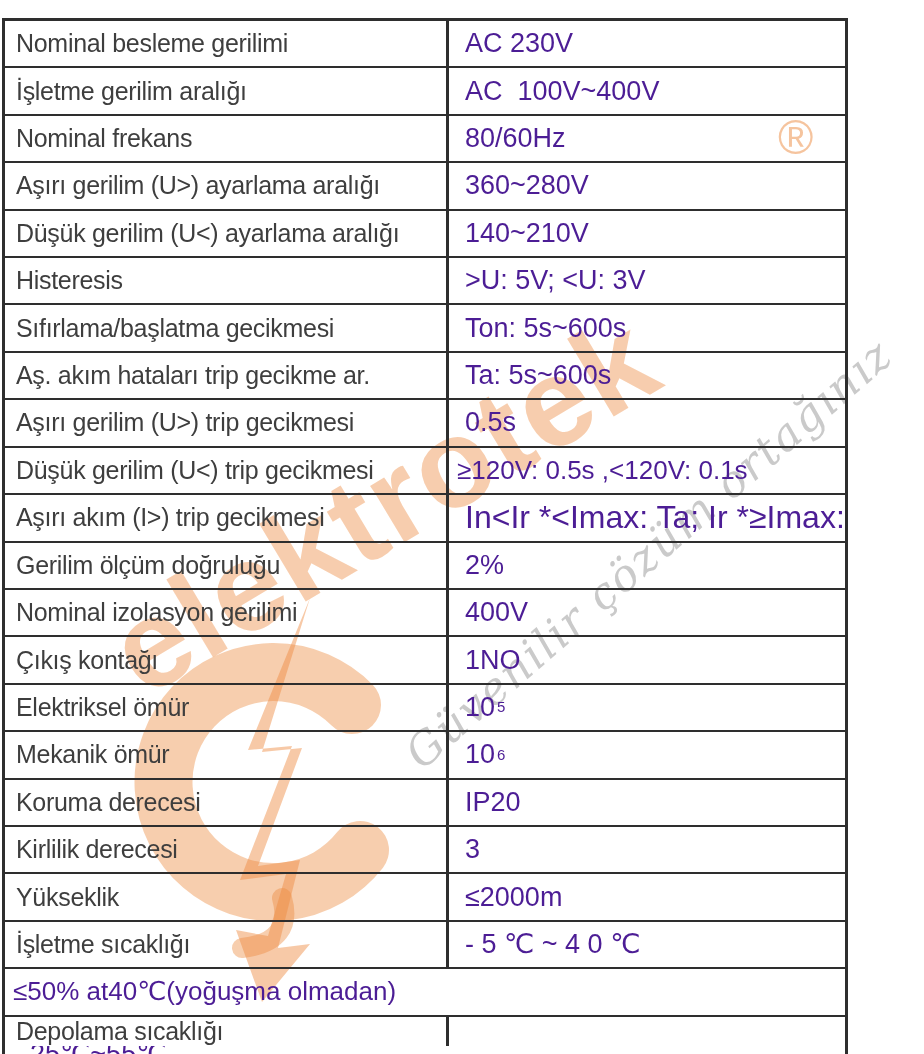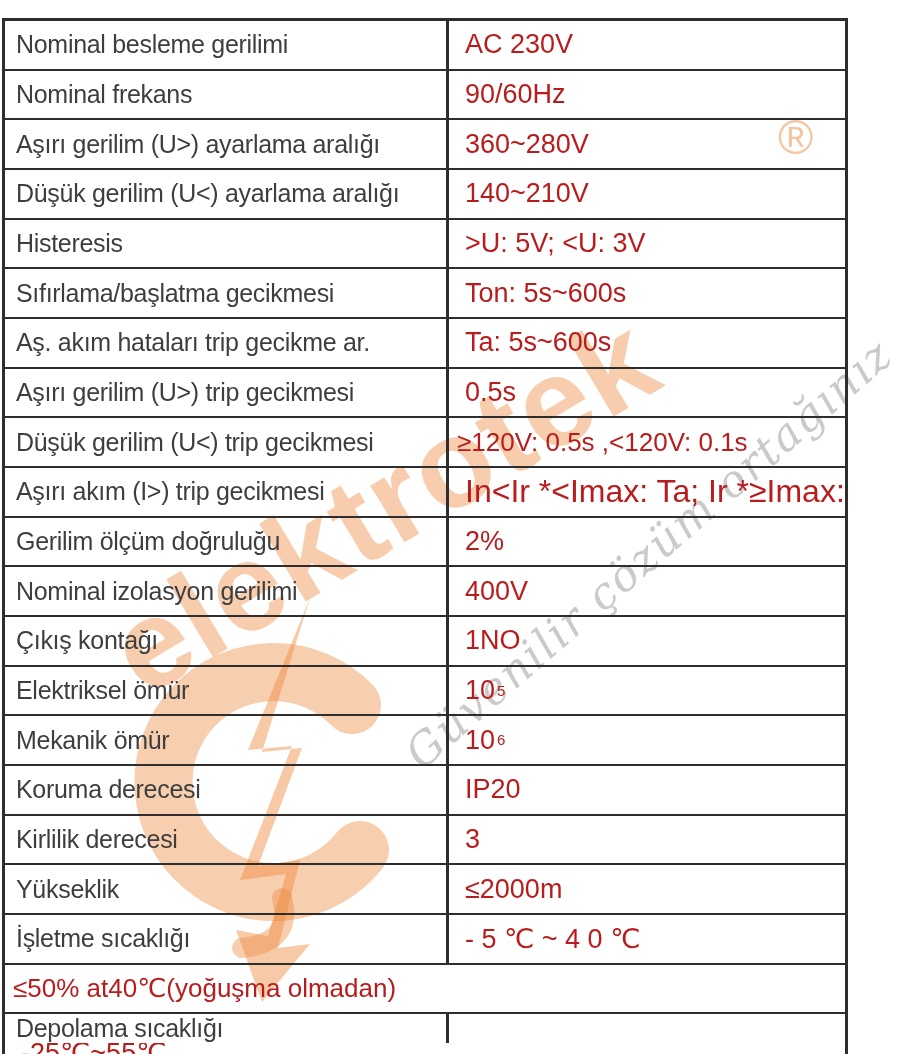--- a/index.html
+++ b/index.html
@@ -52,21 +52,21 @@
   }
   .cell-param{
     width:444px;border-right:3px solid #2e2e2e;
     padding-left:11px;
     font-size:25px;letter-spacing:-0.3px;
     color:#3e3e3e;
   }
   .cell-value{
     flex:1;padding-left:16px;
     font-size:27px;
-    color:#b91c1c;
+    color:#4c1d95;
   }
   .cell-value.mid{font-size:26px;padding-left:8px;}
   .cell-value.small{font-size:32px;}
   .cell-value sup{
     font-size:15px;line-height:0;
     vertical-align:super;margin-left:2px;
   }
 </style>
 </head>
 <body>
@@ -88,22 +88,26 @@
     <div class="wm-reg">®</div>
     <div class="wm-tagline">Güvenilir çözüm ortağınız</div>
   </div>
 
   <div class="spec-table" id="spec-table">
       <div class="row">
         <div class="cell cell-param">Nominal besleme gerilimi</div>
         <div class="cell cell-value"><span>AC 230V</span></div>
       </div>
       <div class="row">
+        <div class="cell cell-param">İşletme gerilim aralığı</div>
+        <div class="cell cell-value"><span>AC  100V~400V</span></div>
+      </div>
+      <div class="row">
         <div class="cell cell-param">Nominal frekans</div>
-        <div class="cell cell-value"><span>90/60Hz</span></div>
+        <div class="cell cell-value"><span>80/60Hz</span></div>
       </div>
       <div class="row">
         <div class="cell cell-param">Aşırı gerilim (U&gt;) ayarlama aralığı</div>
         <div class="cell cell-value"><span>360~280V</span></div>
       </div>
       <div class="row">
         <div class="cell cell-param">Düşük gerilim (U&lt;) ayarlama aralığı</div>
         <div class="cell cell-value"><span>140~210V</span></div>
       </div>
       <div class="row">

